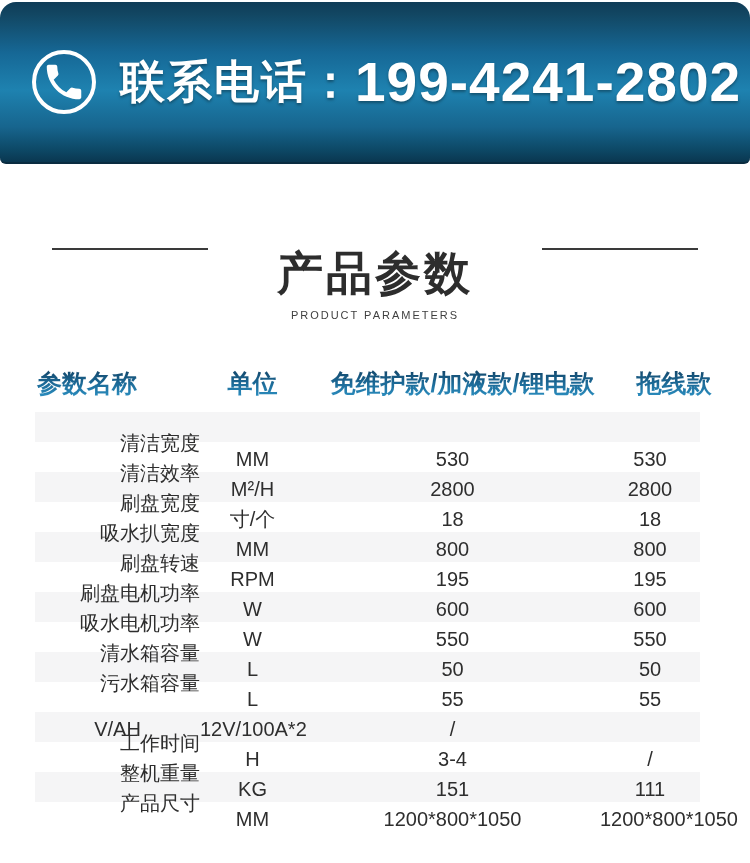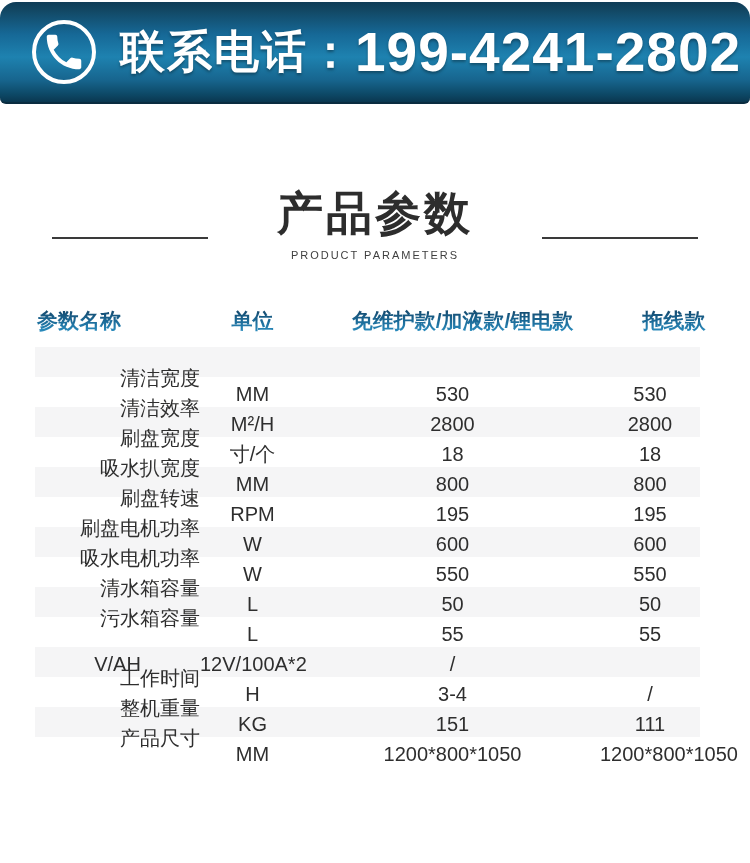--- a/index.html
+++ b/index.html
@@ -8,21 +8,21 @@
     width: 750px; height: 863px;
     background: #ffffff;
     font-family: "Liberation Sans", "DejaVu Sans", sans-serif;
     overflow: hidden;
   }
 
   
   .banner {
     position: relative;
     margin-top: 2px;
-    height: 102px;
+    height: 162px;
     border-radius: 16px 16px 6px 6px;
     background: linear-gradient(180deg,
       #0f3c57 0%, #124763 8%, #166896 32%, #1e82b0 55%,
       #17658e 78%, #0d4967 92%, #0a3750 100%);
     border-bottom: 2px solid #0a2c40;
     display: flex;
     align-items: center;
     padding-left: 32px;
   }
   .phone-badge {
@@ -42,21 +42,21 @@
   }
   .phone-number {
     color: #ffffff; font-weight: bold;
     font-size: 55px; letter-spacing: 1px;
     text-shadow: 0 2px 3px rgba(0,0,0,0.35);
     white-space: nowrap;
   }
 
   
   .title-block { margin-top: 84px; text-align: center; }
-  .title-row { display: flex; align-items: flex-end; justify-content: center; gap: 43px; }
+  .title-row { display: flex; align-items: flex-start; justify-content: center; gap: 43px; }
   .rule { width: 156px; height: 2px; background: #3a3a3a; flex: 0 0 auto; }
   .section-title {
     font-size: 46px; font-weight: bold; color: #2d2d2d;
     letter-spacing: 3px; margin: 0 26px; line-height: 1.1;
     white-space: nowrap;
   }
   .section-subtitle {
     margin-top: 10px;
     font-size: 11px; color: #3f3f3f; letter-spacing: 2px;
     white-space: nowrap;
@@ -64,21 +64,21 @@
 
   
   .params { margin: 46px 0 0 35px; width: 665px; }
   .thead, .tr {
     display: grid;
     grid-template-columns: 165px 105px 295px 100px;
     align-items: center;
   }
   .thead { margin-bottom: 12px; }
   .th {
-    font-size: 21px; font-weight: bold;
+    font-size: 25px; font-weight: bold;
     white-space: nowrap;
     color: #186a98;
     background: linear-gradient(180deg, #113e5f 0%, #1c6a97 50%, #2f97ca 100%);
     -webkit-background-clip: text; background-clip: text;
     -webkit-text-fill-color: transparent;
   }
   .th.c1 { text-align: left; padding-left: 2px; }
   .th.c2, .th.c3, .th.c4 { text-align: center; text-decoration: underline; }
   .th.c3 { transform: translateX(10px); }
   .th.c4 { transform: translateX(24px); }

